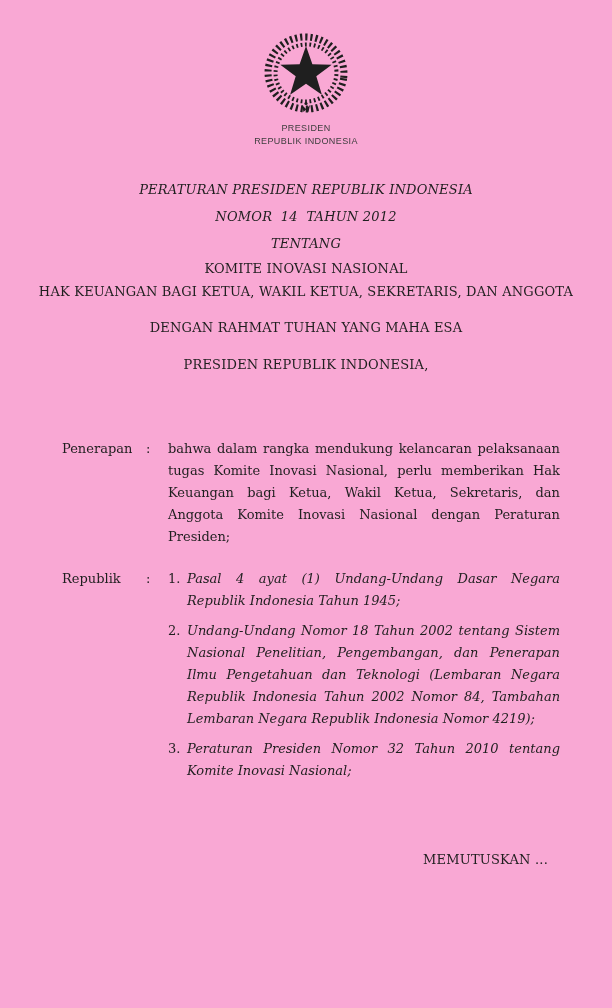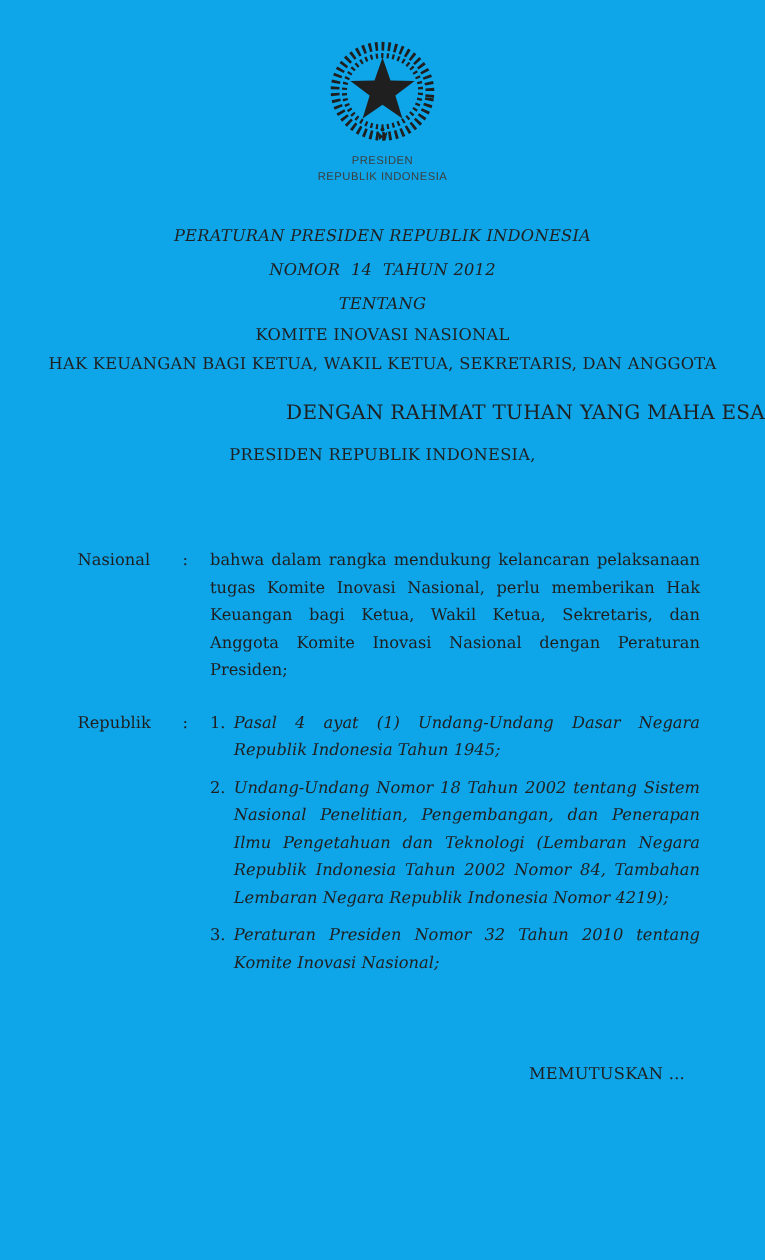--- a/index.html
+++ b/index.html
@@ -4,21 +4,21 @@
 <style>
   * { margin: 0; padding: 0; box-sizing: border-box; }
   html, body { background: #ffffff; }
   body {
     width: 612px; height: 1008px;
     font-family: "DejaVu Serif", "Liberation Serif", serif;
     color: #1f1f1f;
     position: relative;
     overflow: hidden;
   }
-  .page { position: absolute; inset: 0; background: #0ea5e9; }
+  .page { position: absolute; inset: 0; background: #f9a8d4; }
 
   
   .emblem-wrap {
     position: absolute; top: 33px; left: 0; right: 0;
     display: flex; flex-direction: column; align-items: center;
   }
   .emblem-svg { width: 92px; height: 84px; display: block; }
   .letterhead {
     margin-top: 5px; text-align: center;
     font-family: "Liberation Sans", sans-serif;
@@ -30,21 +30,21 @@
   .title-block {
     position: absolute; top: 176px; left: 0; right: 0;
     text-align: center; font-size: 13px; color: #1f1f1f;
   }
   .t-line { line-height: 27px; letter-spacing: 0.2px; font-style: italic; }
   .t-sub  { line-height: 23px; letter-spacing: 0.2px; }
   .prewrap { white-space: pre-wrap; }
 
   .invocation {
     position: absolute; top: 320px; left: 0; right: 0;
-    text-align: right; font-size: 16px; letter-spacing: 0.2px;
+    text-align: center; font-size: 13px; letter-spacing: 0.2px;
   }
   .authority {
     position: absolute; top: 357px; left: 0; right: 0;
     text-align: center; font-size: 13px; letter-spacing: 0.2px;
   }
 
   
   .clause {
     position: absolute; left: 62px; width: 498px;
     display: grid; grid-template-columns: 84px 22px 1fr;
@@ -95,21 +95,21 @@
     <div class="t-line prewrap">NOMOR  14  TAHUN 2012</div>
     <div class="t-line">TENTANG</div>
     <div class="t-sub">KOMITE INOVASI NASIONAL</div>
     <div class="t-sub">HAK KEUANGAN BAGI KETUA, WAKIL KETUA, SEKRETARIS, DAN ANGGOTA</div>
   </div>
 
   <div class="invocation">DENGAN RAHMAT TUHAN YANG MAHA ESA</div>
   <div class="authority">PRESIDEN REPUBLIK INDONESIA,</div>
 
   <div class="clause clause-considering">
-    <div class="clause-label">Nasional</div>
+    <div class="clause-label">Penerapan</div>
     <div class="clause-colon">:</div>
     <div class="clause-body">bahwa dalam rangka mendukung kelancaran pelaksanaan tugas Komite Inovasi Nasional, perlu memberikan Hak Keuangan bagi Ketua, Wakil Ketua, Sekretaris, dan Anggota Komite Inovasi Nasional dengan Peraturan Presiden;</div>
   </div>
 
   <div class="clause clause-remembering">
     <div class="clause-label">Republik</div>
     <div class="clause-colon">:</div>
     <div class="clause-body">
       <div class="num-list">
         <div class="num-item">

